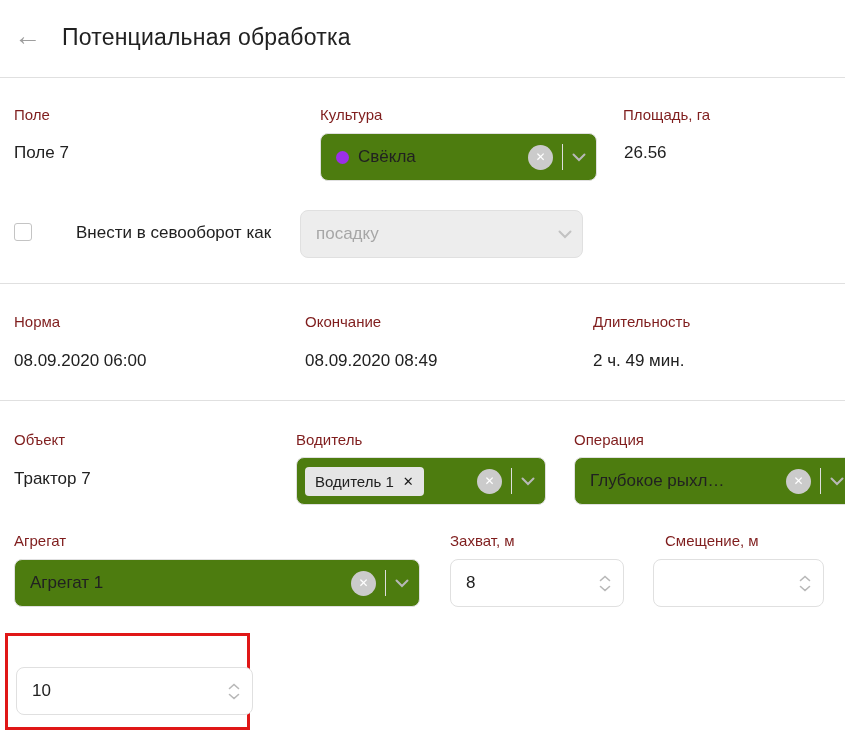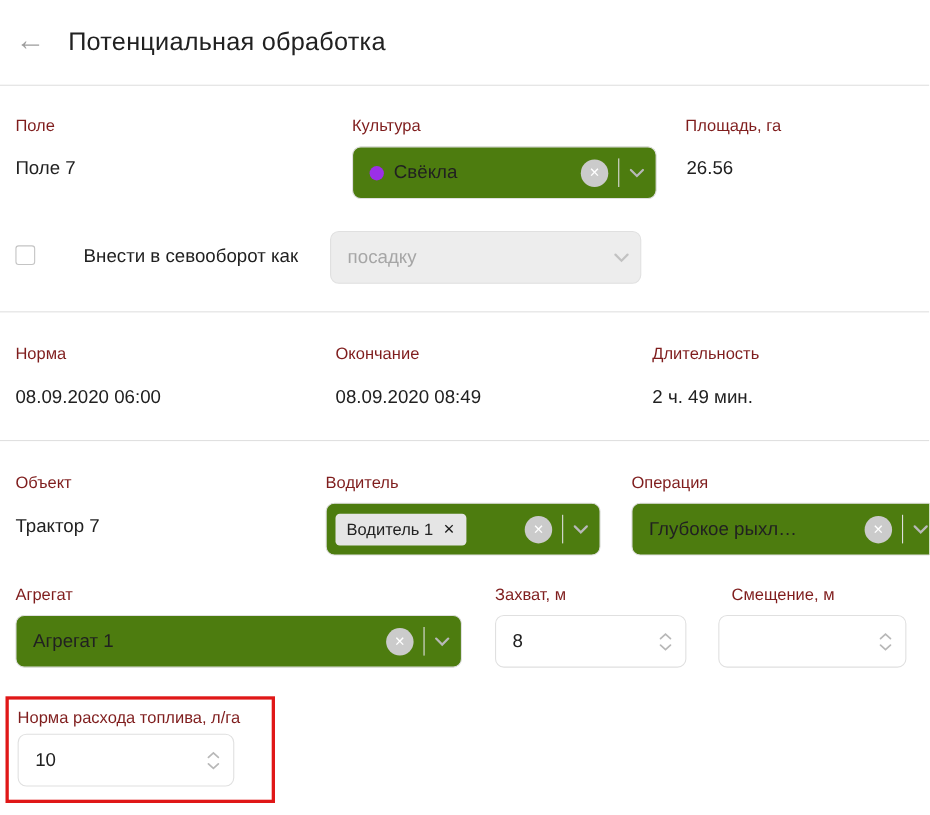--- a/index.html
+++ b/index.html
@@ -173,22 +173,21 @@
       <svg width="12" height="7" viewBox="0 0 12 7">
           <path d="M1.5 5.5 L6 1.5 L10.5 5.5" stroke="#b8b8b8" stroke-width="1.6" fill="none" stroke-linecap="round"></path>
         </svg>
       <svg width="12" height="7" viewBox="0 0 12 7">
           <path d="M1.5 1.5 L6 5.5 L10.5 1.5" stroke="#b8b8b8" stroke-width="1.6" fill="none" stroke-linecap="round"></path>
         </svg>
     </span>
   </div>
 
   <div class="highlight" style="left: 5px; top: 633px; width: 245px; height: 97px; border-color: rgb(224, 23, 23);"></div>
-  <div class="abs label" style="left:16px;top:644px;">Норма расхода топлива, л/га</div>
-  <div class="numbox" style="left:16px;top:667px;width:197px;">
+  <div class="numbox" style="left:16px;top:667px;width:237px;">
     <input value="10" style="">
     <span class="spinner">
       <svg width="12" height="7" viewBox="0 0 12 7">
           <path d="M1.5 5.5 L6 1.5 L10.5 5.5" stroke="#b8b8b8" stroke-width="1.6" fill="none" stroke-linecap="round"></path>
         </svg>
       <svg width="12" height="7" viewBox="0 0 12 7">
           <path d="M1.5 1.5 L6 5.5 L10.5 1.5" stroke="#b8b8b8" stroke-width="1.6" fill="none" stroke-linecap="round"></path>
         </svg>
     </span>
   </div>

